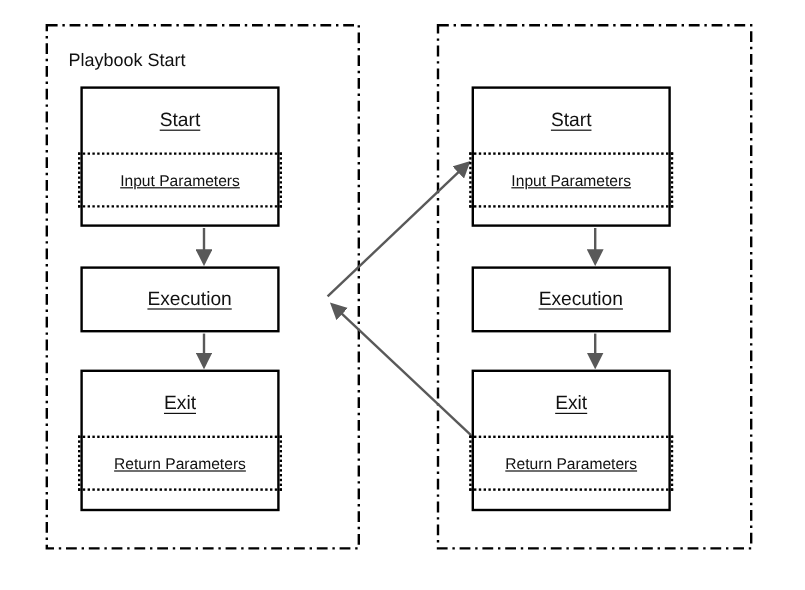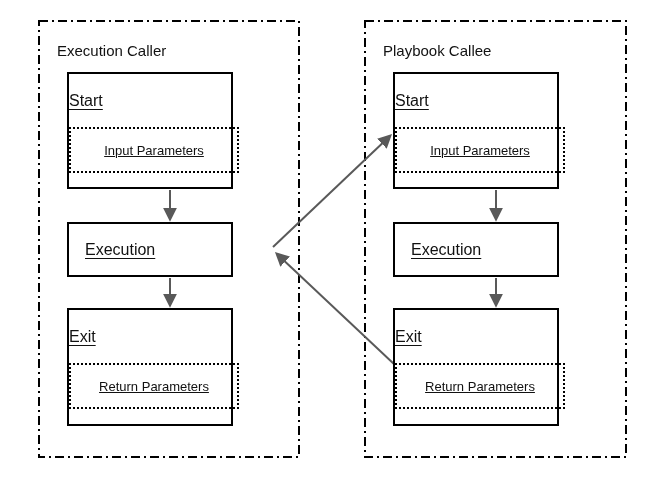--- a/index.html
+++ b/index.html
@@ -37,20 +37,21 @@
     white-space: nowrap;
   }
   .box {
     position: absolute;
     width: 166px;
     box-sizing: border-box;
     border: 2px solid var(--line-color, #000000);
     background: #ffffff;
     display: flex;
     flex-direction: column;
+    align-items: center;
   }
   .box-label {
     font-size: 16px;
     line-height: 21px;
     margin-top: 16px;
     text-decoration: underline;
     text-underline-offset: 3px;
   }
   .box.exec { justify-content: center; }
   .box.exec .box-label { margin-top: 0; margin-left: 16px; }
@@ -84,41 +85,40 @@
 
     <line class="arrow" x1="170" y1="190" x2="170" y2="219" marker-end="url(#ah)"></line>
     <line class="arrow" x1="170" y1="278" x2="170" y2="305" marker-end="url(#ah)"></line>
     <line class="arrow" x1="496" y1="190" x2="496" y2="219" marker-end="url(#ah)"></line>
     <line class="arrow" x1="496" y1="278" x2="496" y2="305" marker-end="url(#ah)"></line>
 
     <line class="arrow" x1="273" y1="247" x2="390" y2="136" marker-end="url(#ah)"></line>
     <line class="arrow" x1="394" y1="364" x2="277" y2="254" marker-end="url(#ah)"></line>
   </svg>
 
-  <div class="group-title" style="left:57px; top:42px;">Execution Caller</div>
+  <div class="group-title" style="left:57px; top:42px;">Playbook Start</div>
 
   <div class="box" style="left:67px; top:72px; height:117px;">
     <div class="box-label">Start</div>
     <div class="param-box">
       <span>Input Parameters</span>
     </div>
   </div>
 
   <div class="box exec" style="left:67px; top:222px; height:55px;">
     <div class="box-label">Execution</div>
   </div>
 
   <div class="box" style="left:67px; top:308px; height:118px;">
     <div class="box-label">Exit</div>
     <div class="param-box">
       <span>Return Parameters</span>
     </div>
   </div>
 
-  <div class="group-title" style="left:383px; top:42px;">Playbook Callee</div>
 
   <div class="box" style="left:393px; top:72px; height:117px;">
     <div class="box-label">Start</div>
     <div class="param-box">
       <span>Input Parameters</span>
     </div>
   </div>
 
   <div class="box exec" style="left:393px; top:222px; height:55px;">
     <div class="box-label">Execution</div>

